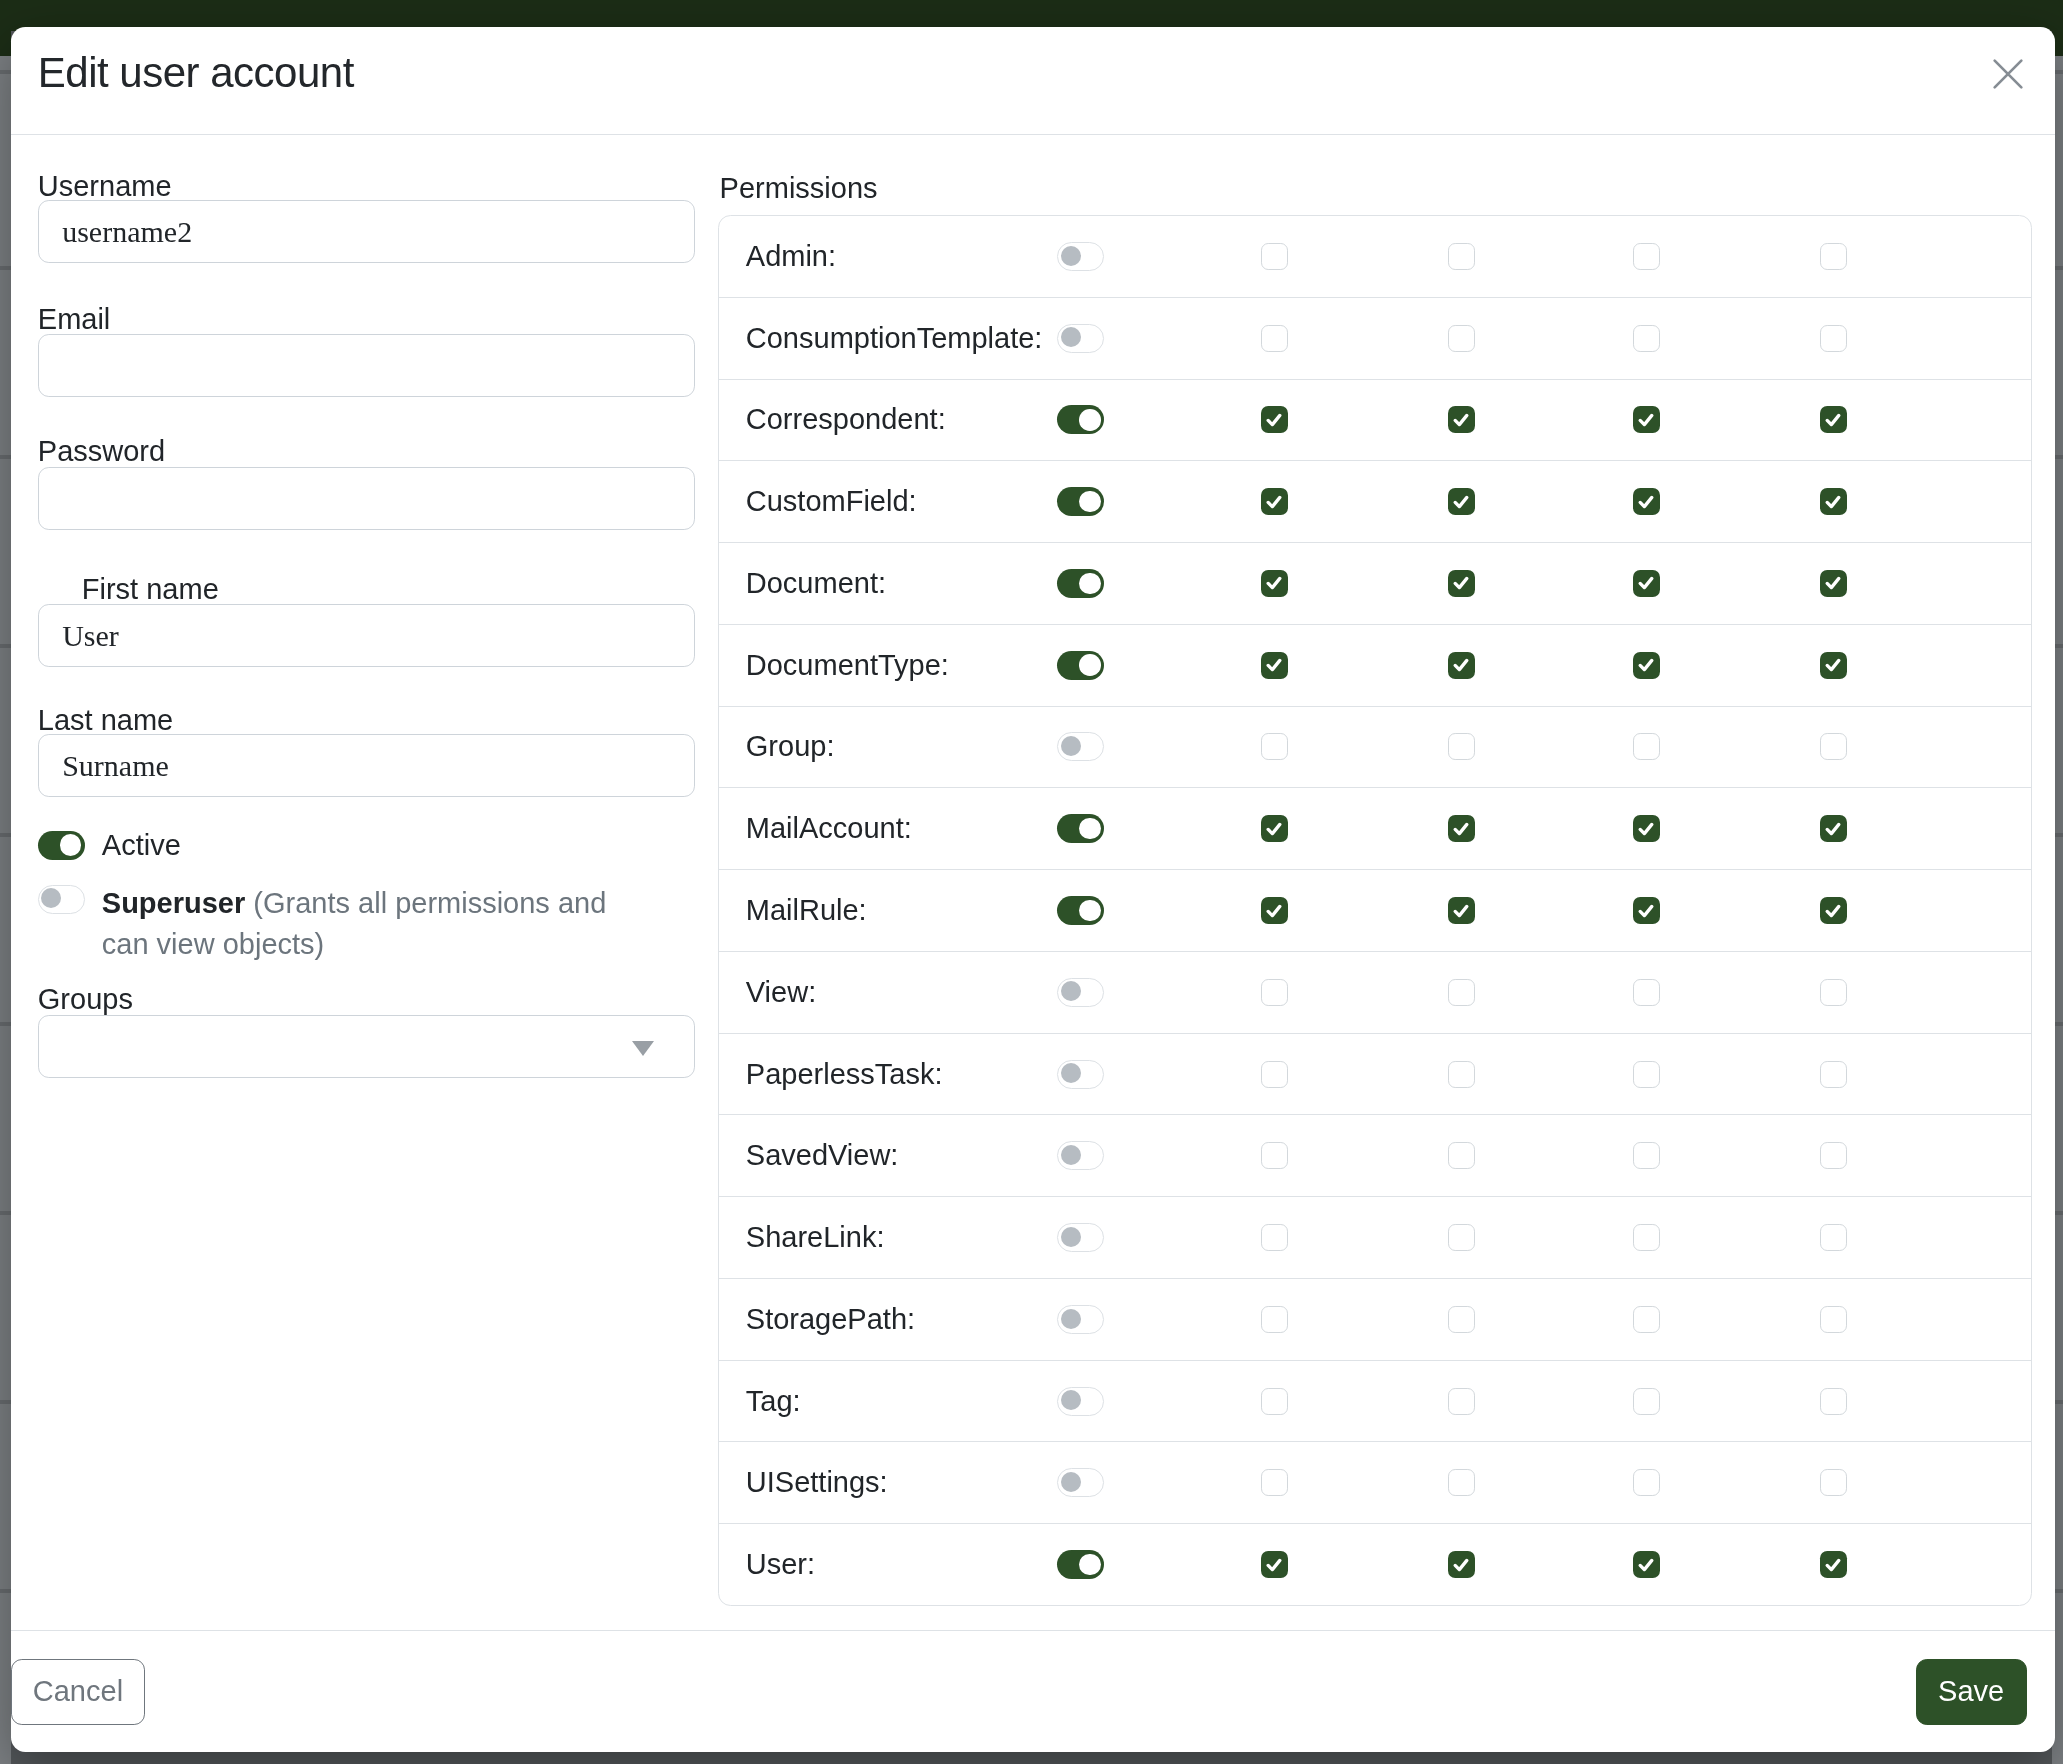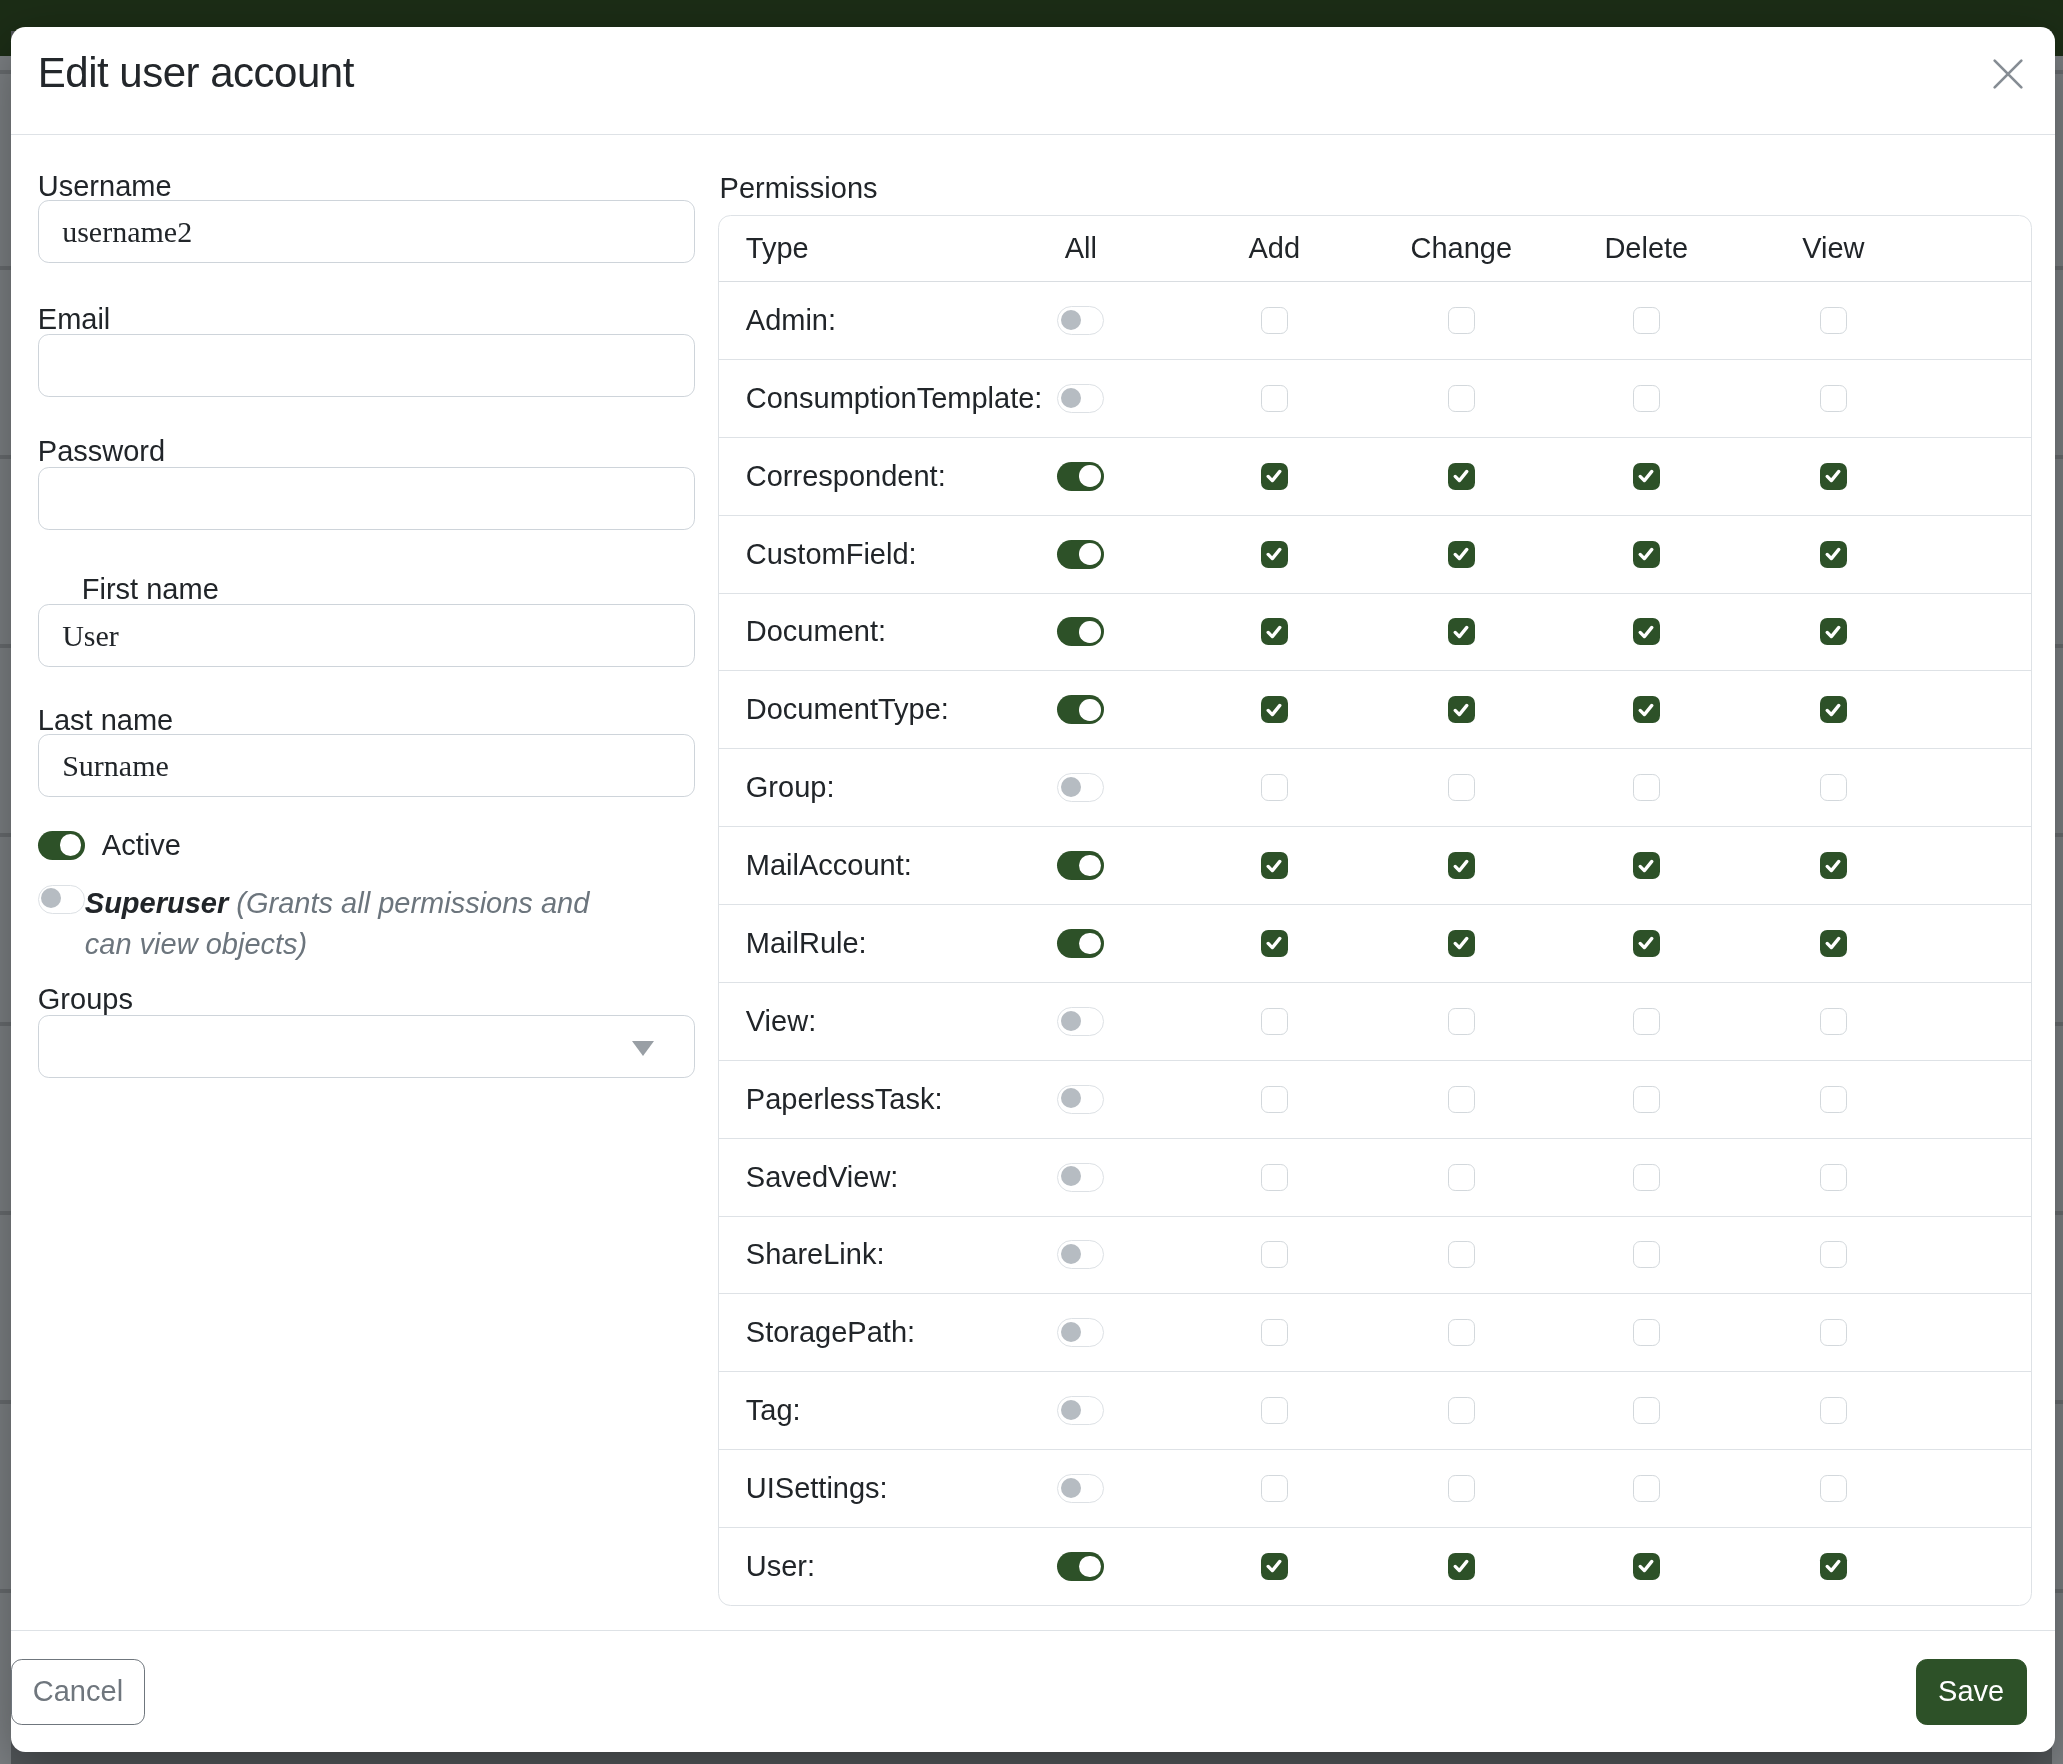--- a/index.html
+++ b/index.html
@@ -75,21 +75,21 @@
   }
   .switch.off { background:#ffffff; border:1.8px solid #dde1e5; }
   .switch.off .knob {
     position:absolute; top:2.7px; left:2.7px; width:20px; height:20px;
     border-radius:50%; background:#b6bcc2;
   }
 
   .switch-row { position:absolute; left:0; display:flex; align-items:flex-start; }
   .switch-row .switch { margin-top:1.8px; }
   .switch-label { margin-left:17px; font-size:29px; line-height:32px; color:#212529; }
-  .switch-label-wrap { width:540px; font-size:29px; line-height:41px;font-style:italic; }
+  .switch-label-wrap { margin-left:17px; width:540px; font-size:29px; line-height:41px; }
   .switch-label-wrap .strong { font-weight:600; color:#212529; }
   .switch-label-wrap .hint { color:#6c757d; }
 
   
   .perm-col { position:absolute; left:707px; top:104px; width:1314px; }
   .perm-title { position:absolute; left:1.8px; top:41px; font-size:29px; color:#212529; }
   .perm-table {
     position:absolute; left:0; top:84px; width:1314px; height:1391px;
     border:1.8px solid #dee2e6; border-radius:12.6px; overflow:hidden;
     display:flex; flex-direction:column; background:#fff;
@@ -201,29 +201,20 @@
     <div class="select-box" style="top:884px;">
       <span class="caret"></span>
     </div>
 
   </div>
 
   <div class="perm-col">
     <div class="perm-title">Permissions</div>
 
     <div class="perm-table">
-      <div class="perm-header">
-        <div class="pcell type">Type</div>
-        <div class="pcell c-all">All</div>
-        <div class="pcell c-add">Add</div>
-        <div class="pcell c-change">Change</div>
-        <div class="pcell c-delete">Delete</div>
-        <div class="pcell c-view">View</div>
-        <div class="pcell spacer"></div>
-      </div>
 
     <div class="perm-row">
           <div class="pcell type">Admin:</div>
           <div class="pcell c-all">
             <span class="switch off">
               <span class="knob"></span>
             </span>
           </div>
           <div class="pcell c-add">
             <span class="checkbox unchecked"></span>

